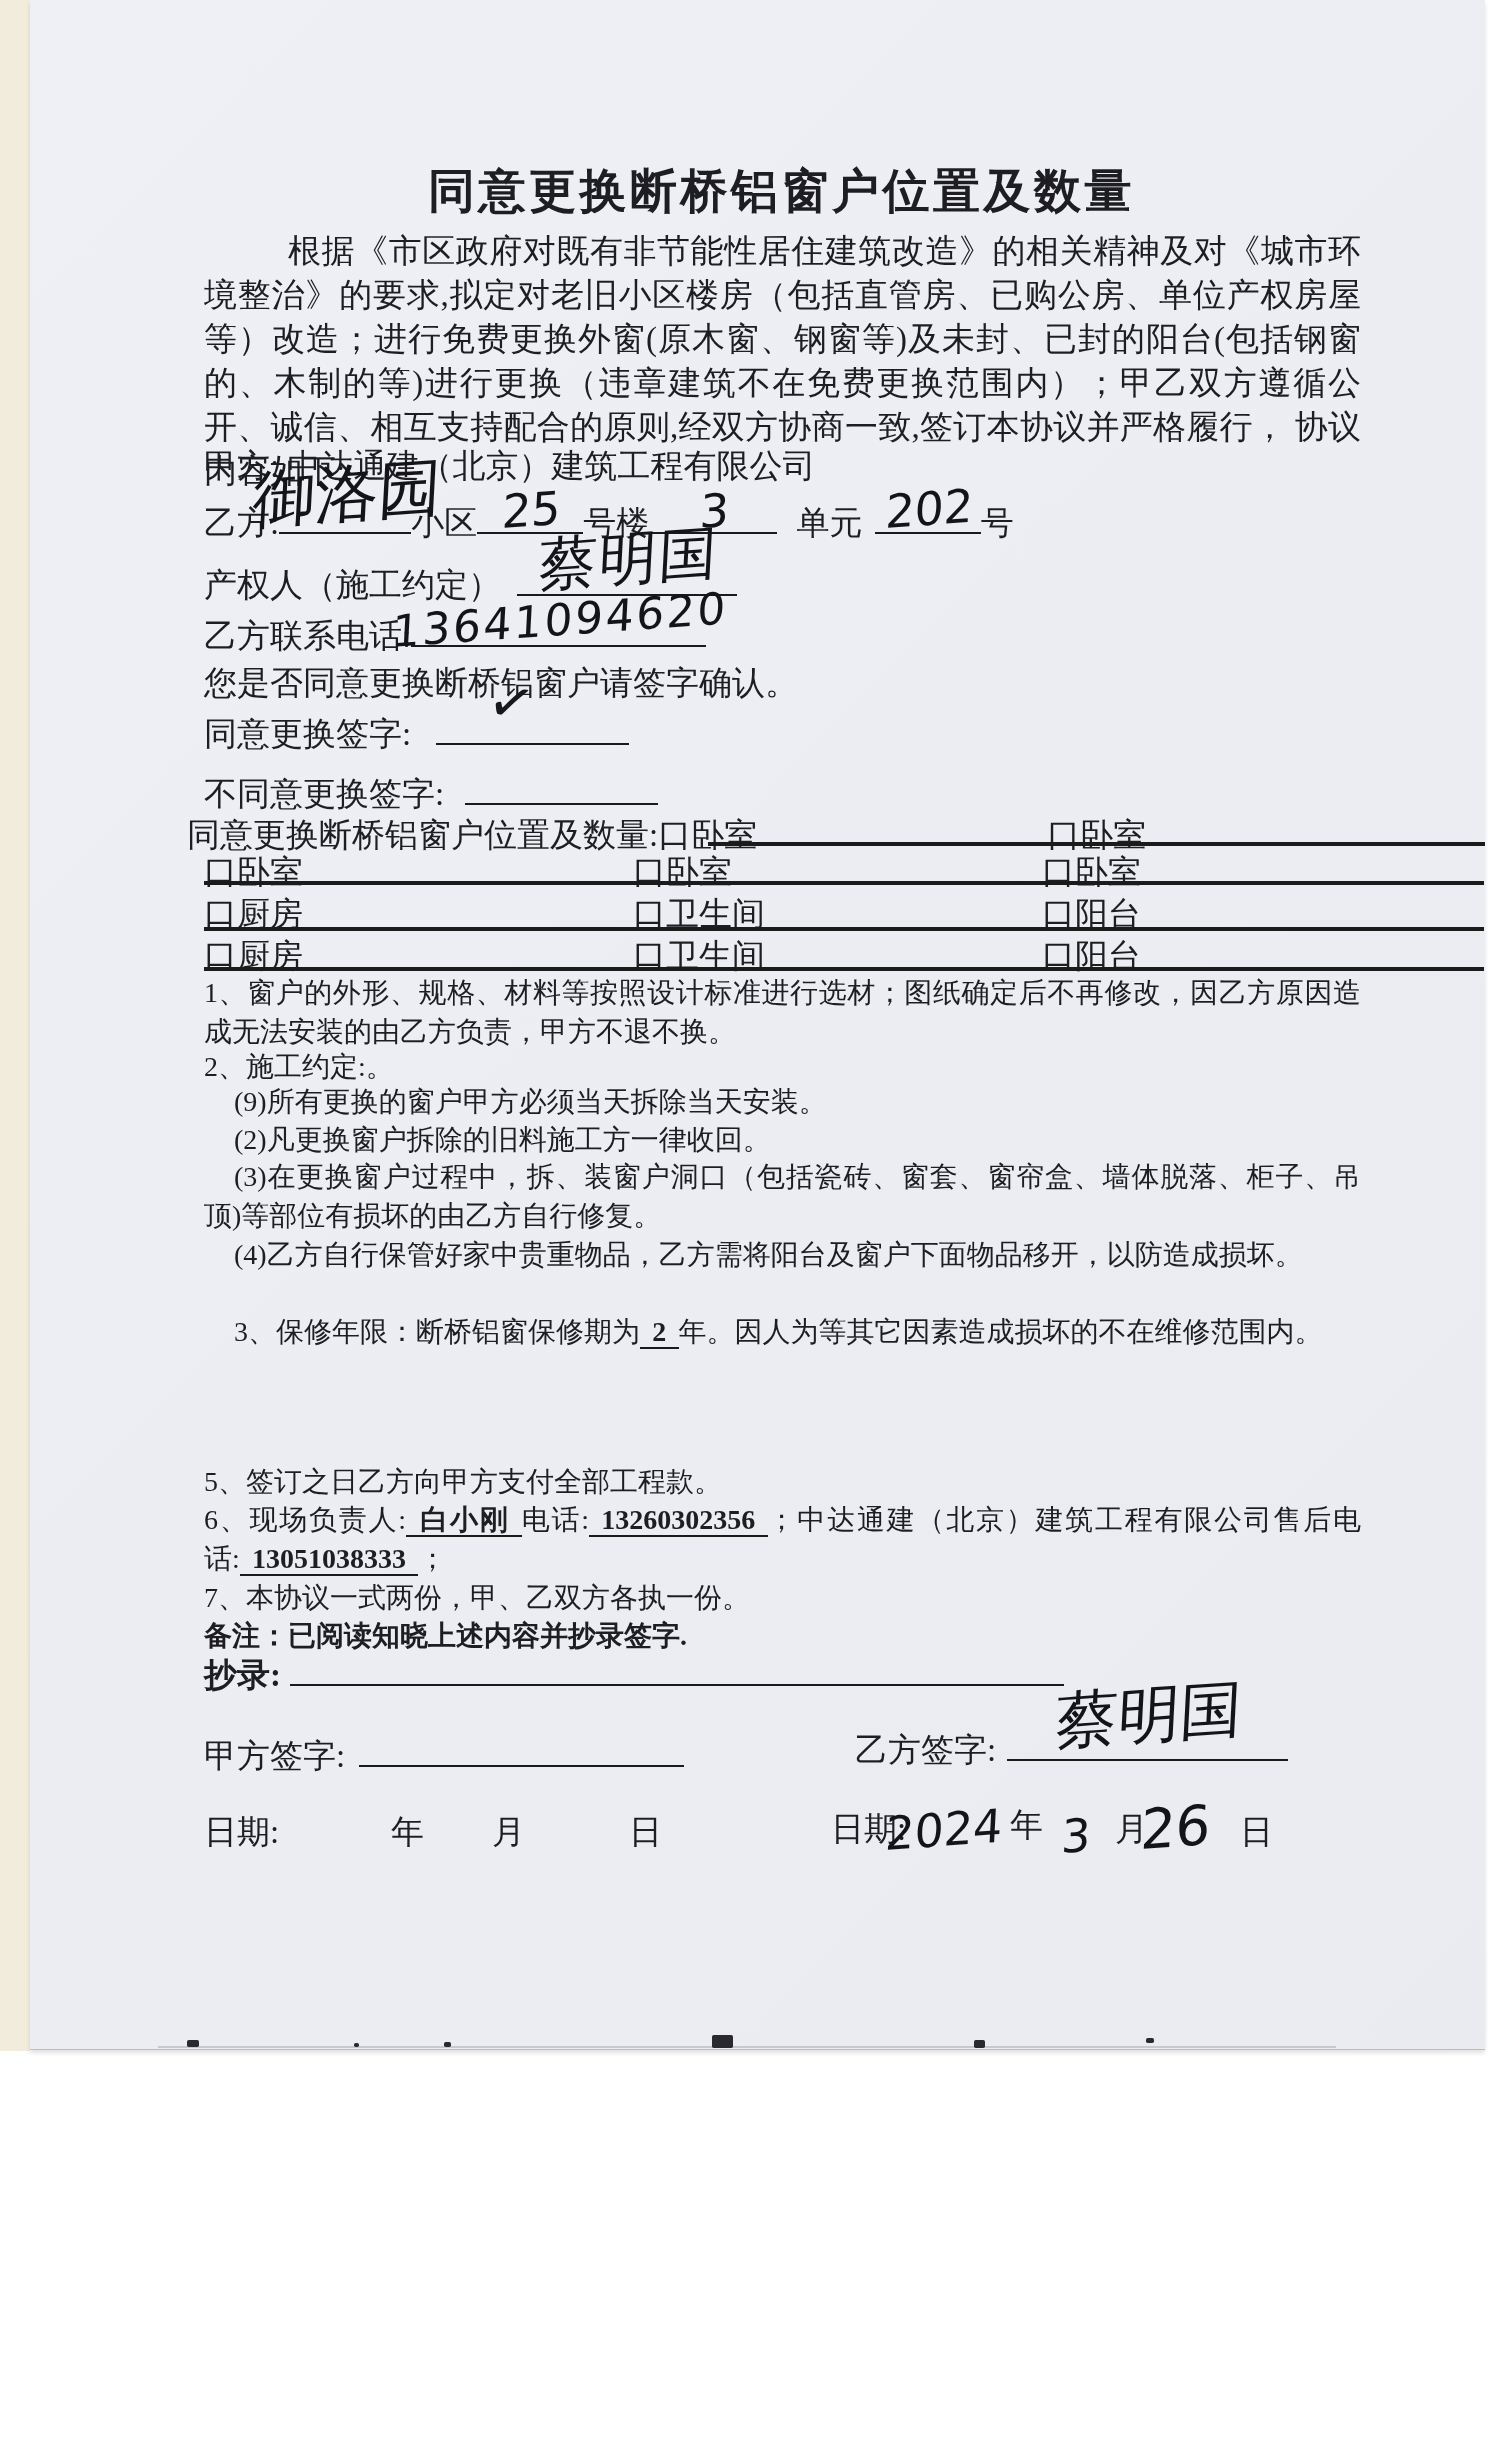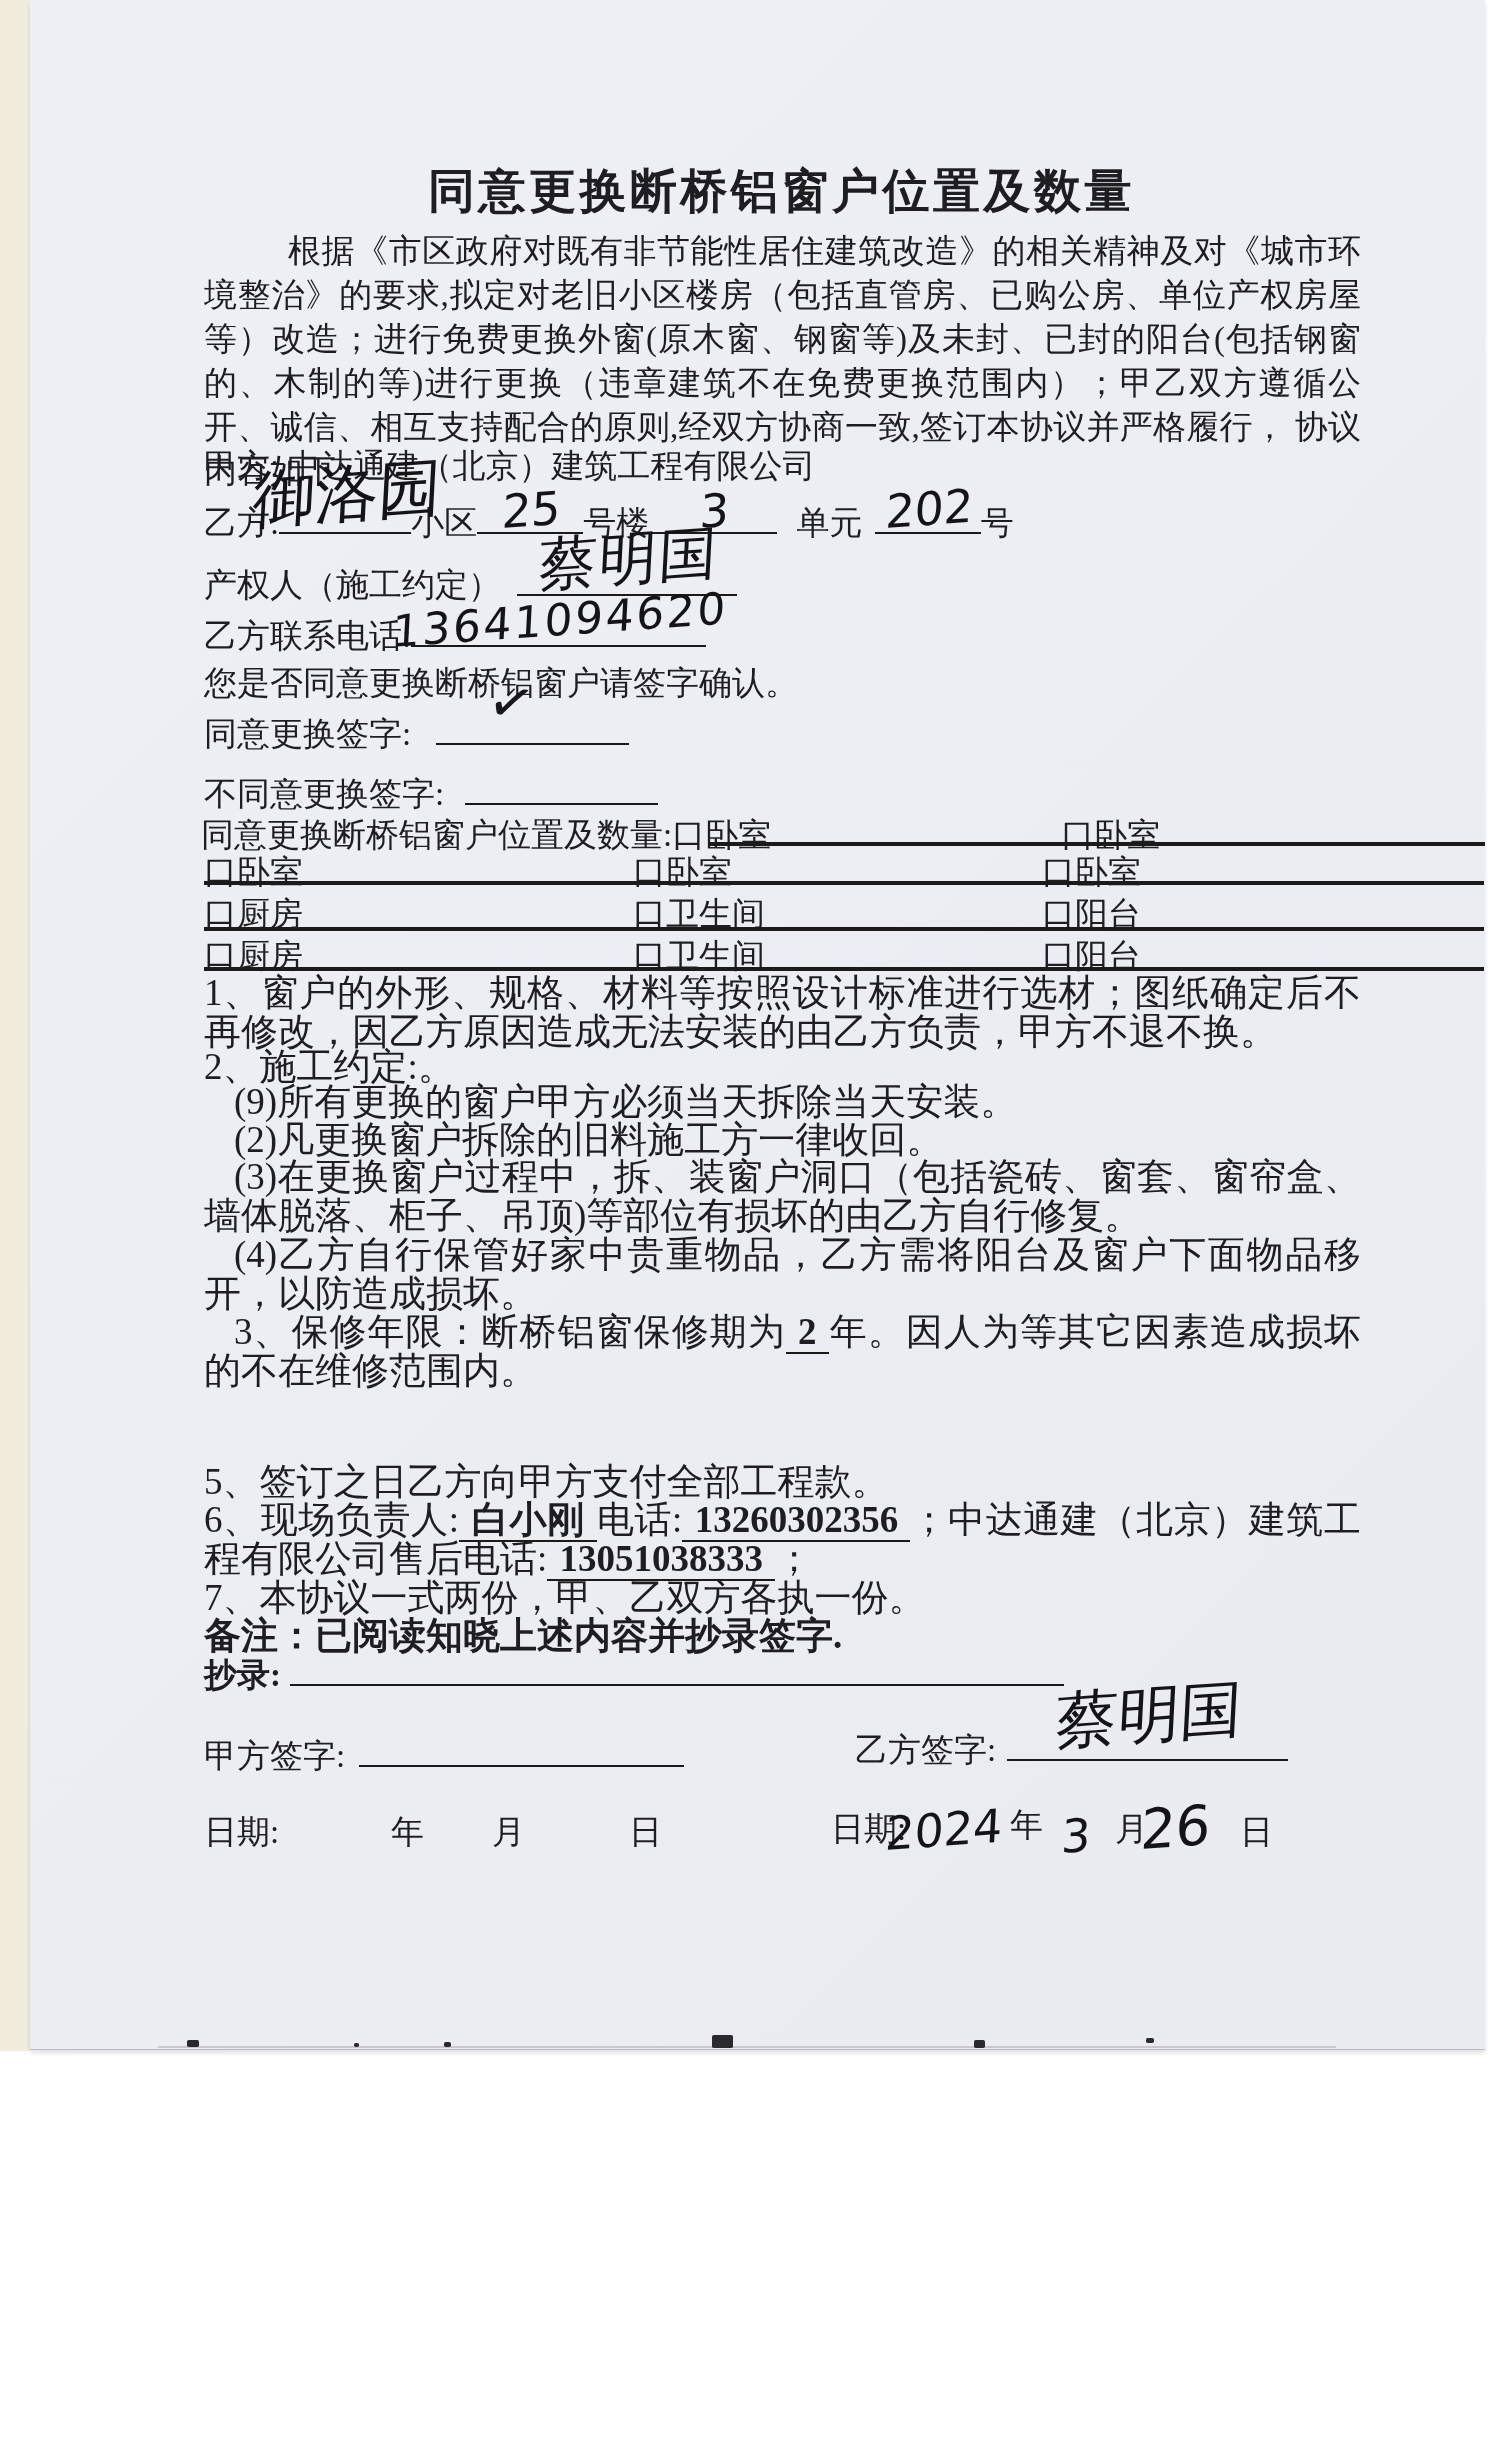--- a/index.html
+++ b/index.html
@@ -27,21 +27,21 @@
     text-align:center; margin:0;
   }
   .intro{
     left:204px; top:229px; width:1157px;
     font-size:33px; line-height:44px; text-align:justify;
     text-indent:84px; margin:0;
   }
   .line{font-size:33px; white-space:nowrap;}
   .clause{
     left:204px; width:1157px;
-    font-size:37px; line-height:39px; text-align:justify; margin:0;
+    font-size:28px; line-height:39px; text-align:justify; margin:0;
   }
   .indent1{text-indent:30px;}
   .blank{
     position:relative; display:inline-block;
     border-bottom:2.6px solid #1a1a1a; height:26px;
     vertical-align:baseline;
   }
   .rule{
     position:absolute; height:3.5px; background:#1b1b1b;
   }
@@ -95,21 +95,21 @@
   <div class="abs line" style="left:204px; top:661px;">您是否同意更换断桥铝窗户请签字确认。</div>
 
   <span class="checkmark" style="left:488px; top:670px;">✓</span>
   <div class="abs line" style="left:204px; top:712px;">
     <span>同意更换签字:</span><span class="blank" style="width:193px; margin-left:24.6px;"></span>
   </div>
   <div class="abs line" style="left:204px; top:772px;">
     <span>不同意更换签字:</span><span class="blank" style="width:193px; margin-left:21px;"></span>
   </div>
 
-  <div class="abs line" style="left:201px; top:813px;">
+  <div class="abs line" style="left:187px; top:813px;">
     <span>同意更换断桥铝窗户位置及数量:</span><span>口卧室</span><span class="blank" style="width:290px;"></span><span>口卧室</span>
   </div>
   <div class="rule" style="left:708px; top:842px; width:777px;"></div>
 
   <div class="abs line" style="left:204px; top:850px; width:1280px;">
     <span class="abs" style="left:0;">口卧室</span>
     <span class="abs" style="left:429px;">口卧室</span>
     <span class="abs" style="left:838px;">口卧室</span>
   </div>
   <div class="rule" style="left:204px; top:881px; width:1280px;"></div>

